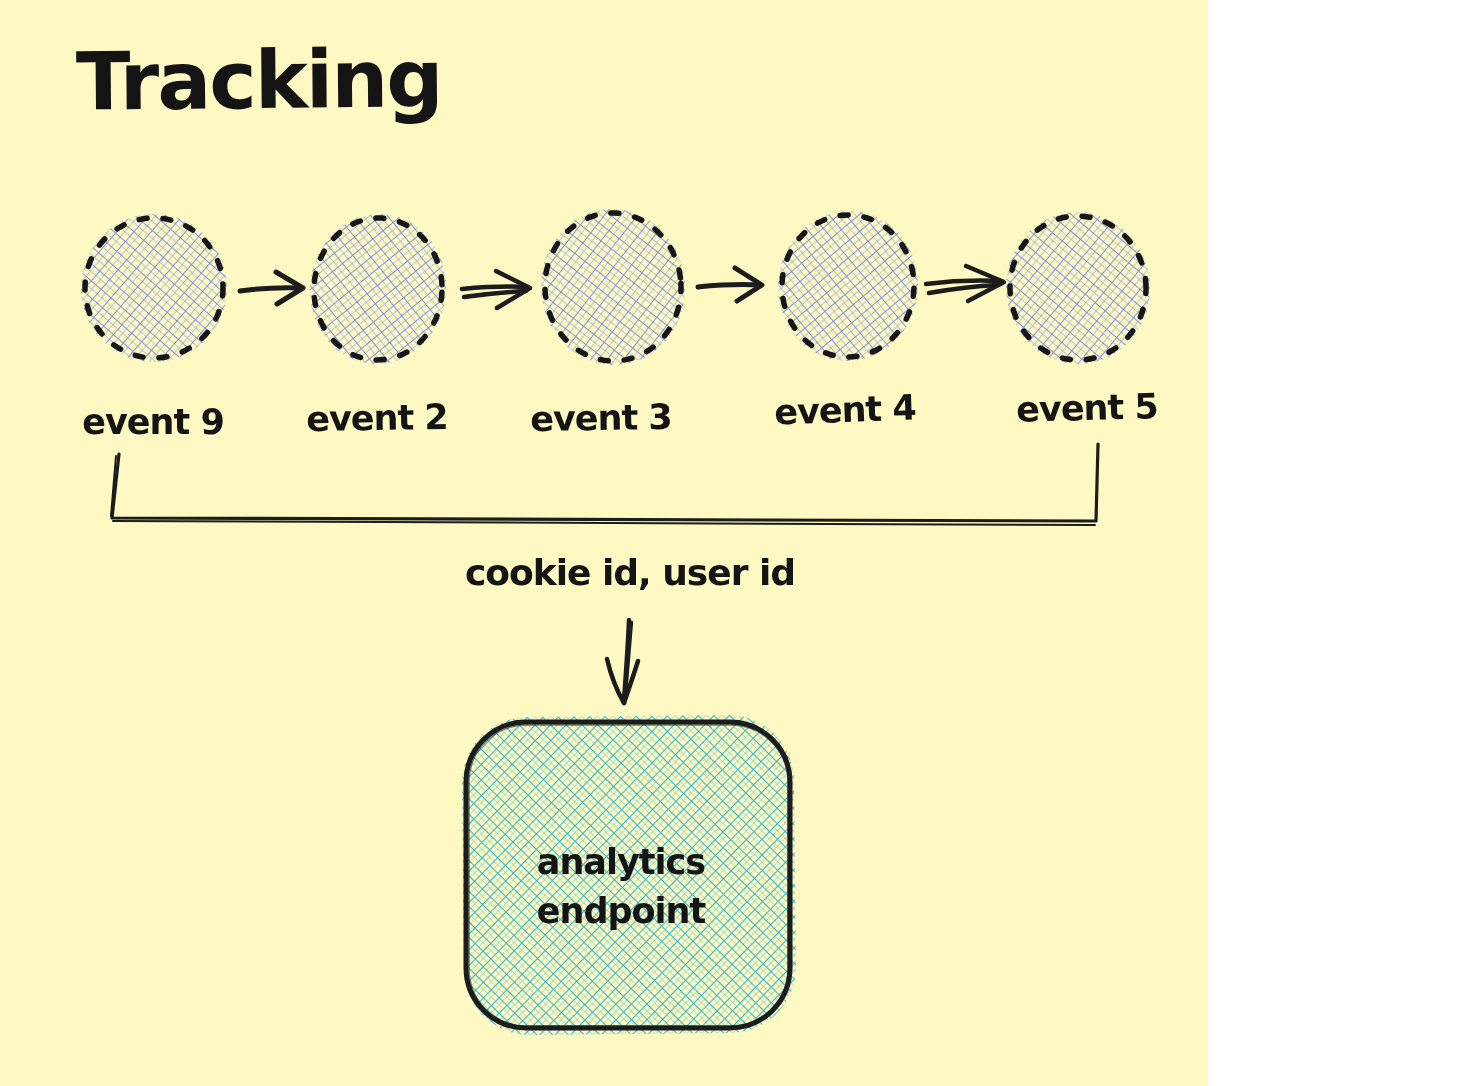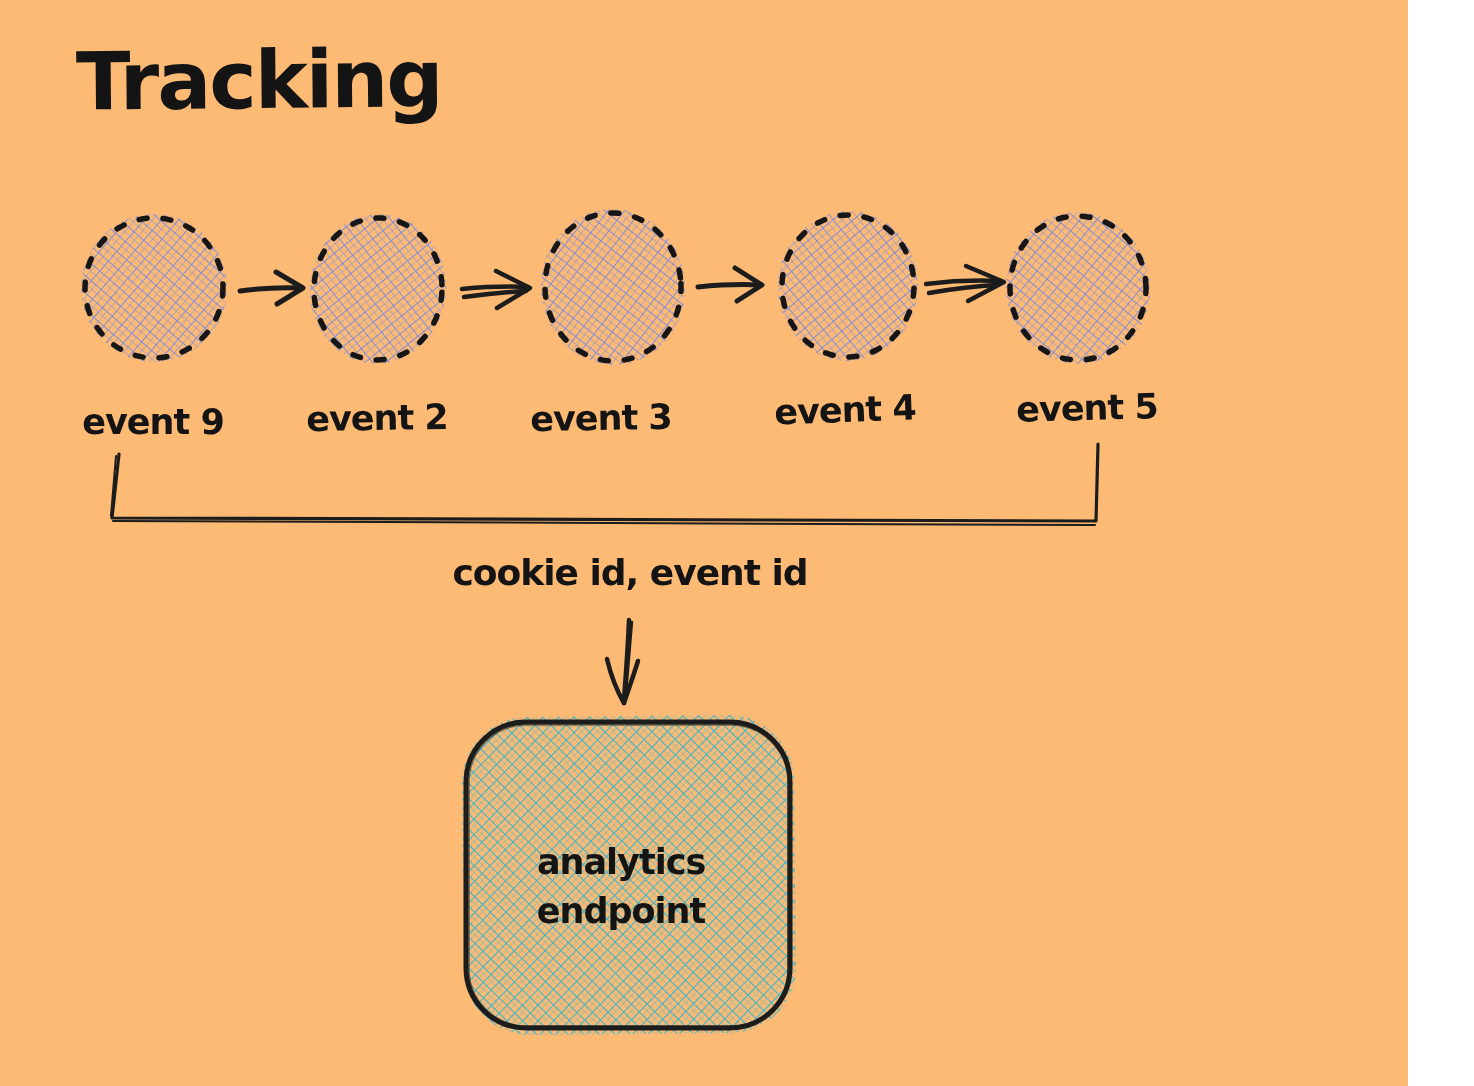--- a/index.html
+++ b/index.html
@@ -1,20 +1,20 @@
 <!DOCTYPE html>
 <html><head>
 <meta charset="utf-8">
 <style>
   html, body { margin: 0; padding: 0; background: #ffffff; }
   .canvas {
     position: relative;
-    width: 1408px;
+    width: 1208px;
     height: 1086px;
-    background: #fdba74;
+    background: #fef9c3;
     overflow: hidden;
     font-family: "DejaVu Sans", "Liberation Sans", sans-serif;
     color: #1c1c1c;
   }
   .diagram-svg { position: absolute; left: 0; top: 0; }
   .hand { position: absolute; color: #141414; white-space: nowrap; }
   .title {
     left: 76px; top: 34px;
     font-size: 80px; font-weight: 700; letter-spacing: -2px;
     transform: rotate(-0.5deg);
@@ -24,21 +24,21 @@
     transform: translateX(-50%);
   }
   .bracket-label {
     left: 630px; top: 552px;
     font-size: 36px; font-weight: 700; letter-spacing: -1px;
     transform: translateX(-50%);
   }
   .endpoint-label {
     left: 621px; top: 838px;
     font-size: 35px; font-weight: 700; letter-spacing: -1px;
-    line-height: 1.4; text-align: right;
+    line-height: 1.4; text-align: left;
     transform: translateX(-50%);
     white-space: pre-line;
   }
   .ink   { stroke: #1c1c1c; fill: none; stroke-linecap: round; stroke-linejoin: round; }
   .dashed-ring { stroke: #161616; fill: none; stroke-width: 5.5;
                  stroke-dasharray: 8 16; stroke-linecap: round; }
 </style>
 </head>
 <body>
 
@@ -121,18 +121,18 @@
   </svg>
 
   <div class="hand title">Tracking</div>
 
   <div class="hand event-label" style="left:153px; top:402px;">event 9</div>
   <div class="hand event-label" style="left:377px; top:398px; transform:translateX(-50%) rotate(-1deg);">event 2</div>
   <div class="hand event-label" style="left:601px; top:398px; transform:translateX(-50%) rotate(-1deg);">event 3</div>
   <div class="hand event-label" style="left:845px; top:390px; transform:translateX(-50%) rotate(-2deg);">event 4</div>
   <div class="hand event-label" style="left:1087px; top:388px; transform:translateX(-50%) rotate(-1.5deg);">event 5</div>
 
-  <div class="hand bracket-label">cookie id, event id</div>
+  <div class="hand bracket-label">cookie id, user id</div>
 
   <div class="hand endpoint-label">analytics
 endpoint</div>
 
 </div>
 
 </body></html>

